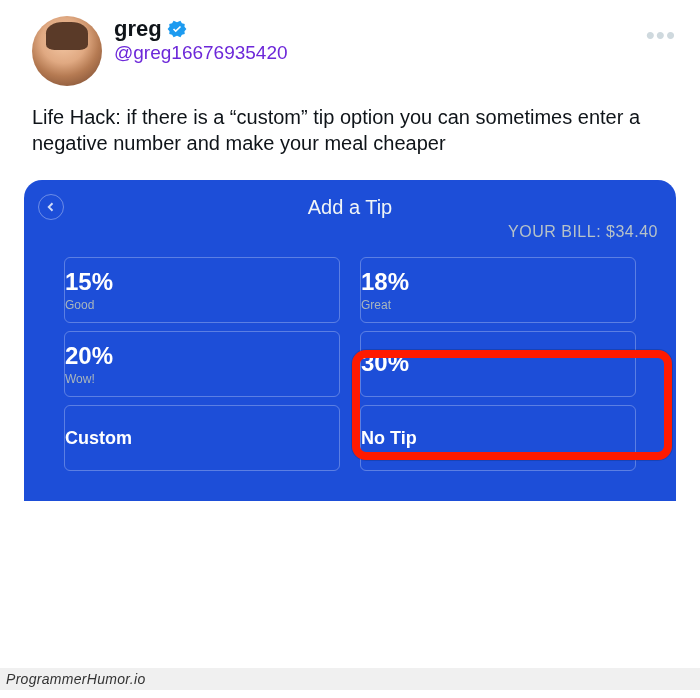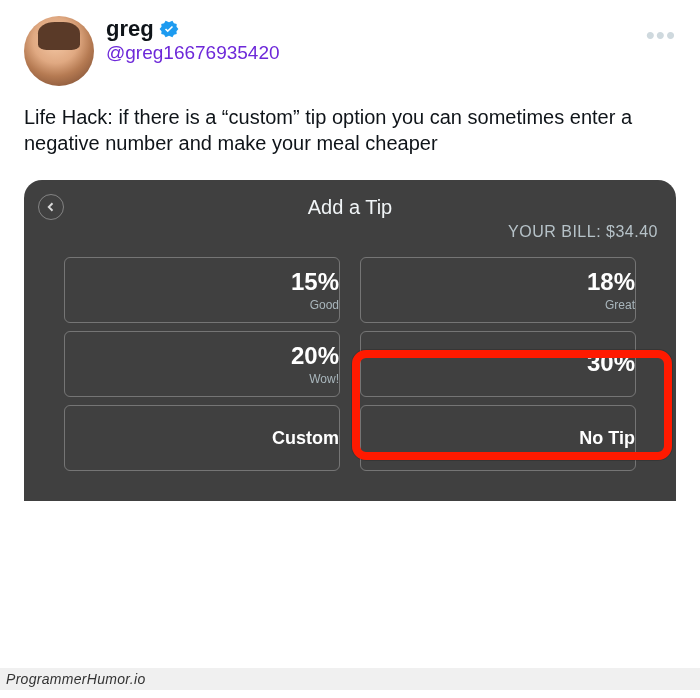--- a/index.html
+++ b/index.html
@@ -6,20 +6,21 @@
     body {
       width: 700px;
       height: 698px;
       background: #ffffff;
       font-family: -apple-system, BlinkMacSystemFont, "Segoe UI", Helvetica, Arial, sans-serif;
       position: relative;
       overflow: hidden;
     }
     .tweet-container {
       padding: 16px 24px 0 24px;
+      margin-left: 8px;
     }
     .tweet-header {
       display: flex;
       align-items: flex-start;
       gap: 12px;
       position: relative;
     }
     .avatar {
       width: 70px;
       height: 70px;
@@ -46,21 +47,21 @@
     .more-dots { position: absolute; right: 0; top: 4px; color: #cfd9de; font-size: 26px; letter-spacing: 1px; }
     .tweet-text {
       margin-top: 18px;
       font-size: 20px;
       line-height: 1.3;
       color: #0f1419;
       font-weight: 400;
     }
     .tip-screen-wrap { padding: 24px 24px 0 24px; }
     .tip-screen {
-      background: #404040;
+      background: #1d4ed8;
       border-radius: 18px 18px 0 0;
       padding: 16px 18px 30px 18px;
       color: #e6edf0;
       position: relative;
     }
     .back-btn {
       position: absolute;
       top: 14px; left: 14px;
       width: 26px; height: 26px;
       border-radius: 50%;
@@ -77,21 +78,21 @@
       column-gap: 20px;
       row-gap: 8px;
       padding: 0 22px;
     }
     .tip-cell {
       border: 1px solid rgba(255,255,255,0.28);
       border-radius: 6px;
       height: 66px;
       display: flex;
       flex-direction: column;
-      align-items: flex-end;
+      align-items: flex-start;
       justify-content: center;
       position: relative;
     }
     .tip-pct { font-size: 24px; font-weight: 700; color: #ffffff; }
     .tip-label { font-size: 12px; color: #a9b6bc; margin-top: 2px; }
     .tip-single { font-size: 18px; font-weight: 600; color: #ffffff; }
     .highlight-box {
       position: absolute;
       border: 8px solid #ff1a00;
       border-radius: 14px;

